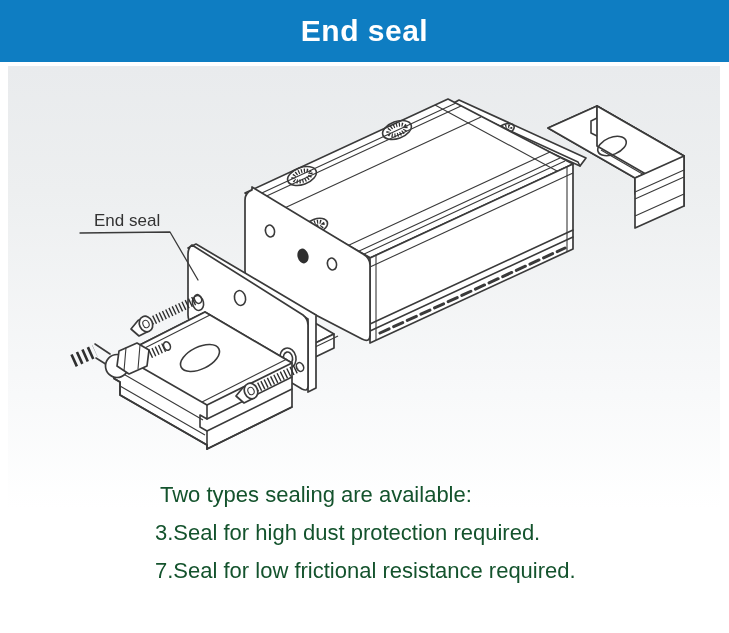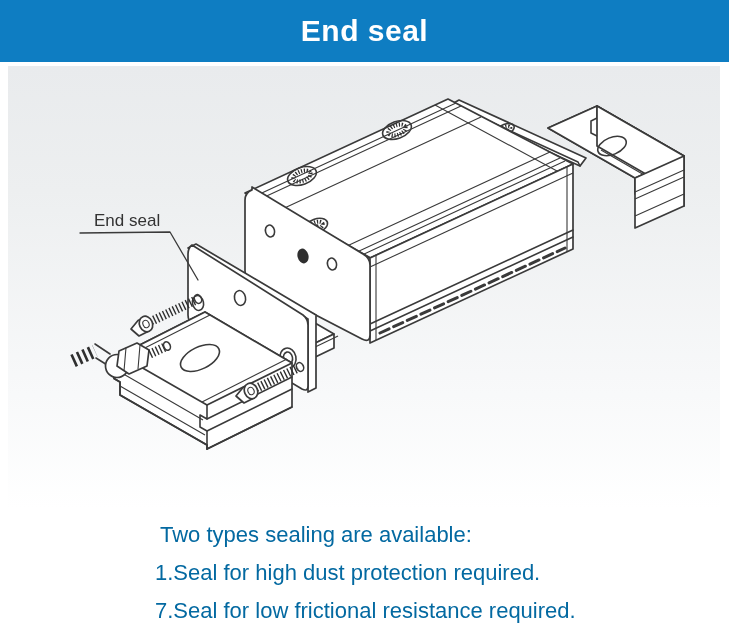--- a/index.html
+++ b/index.html
@@ -18,21 +18,21 @@
   }
   .panel{
     position:absolute;left:8px;top:66px;width:712px;height:567px;
     background:linear-gradient(180deg,#e9ebed 0%,#edeff0 22%,#f8f9fa 58%,#ffffff 78%,#ffffff 100%);
   }
   .diagram-svg{
     position:absolute;left:0;top:0;width:729px;height:633px;
   }
   .notes{
     position:absolute;left:155px;top:476px;width:480px;
-    color:#0369a1;font-size:22px;line-height:38px;margin-top:40px;
+    color:#14532d;font-size:22px;line-height:38px;
   }
   .notes .intro{padding-left:5px;}
   svg .ln{fill:none;stroke:#3a3a3a;stroke-width:1.6;stroke-linejoin:round;stroke-linecap:round;}
   svg .face{fill:#ffffff;stroke:#3a3a3a;stroke-width:1.7;stroke-linejoin:round;}
   svg .thin{fill:none;stroke:#3a3a3a;stroke-width:1.1;}
   svg .thread{fill:none;stroke:#2f2f2f;stroke-width:4;stroke-dasharray:1.2 1.6;}
   svg .shank{fill:none;stroke:#2f2f2f;stroke-width:9;stroke-dasharray:1.4 2.2;}
   svg .rib{fill:none;stroke:#2f2f2f;stroke-width:13;stroke-dasharray:2.6 3.4;}
   svg .dark{fill:#2f2f2f;stroke:none;}
   svg .label-text{fill:#333333;font-size:17px;font-family:"Liberation Sans","DejaVu Sans",sans-serif;}
@@ -174,15 +174,15 @@
   </g>
 
   <g>
     <path class="ln" style="stroke-width:1.3" d="M80,233 L170,232 L198,280"></path>
     <text class="label-text" x="94" y="226">End seal</text>
   </g>
 </svg>
 
 <div class="notes">
   <div class="intro">Two types sealing are available:</div>
-  <div>1.Seal for high dust protection required.</div>
+  <div>3.Seal for high dust protection required.</div>
   <div>7.Seal for low frictional resistance required.</div>
 </div>
 
 </body></html>

